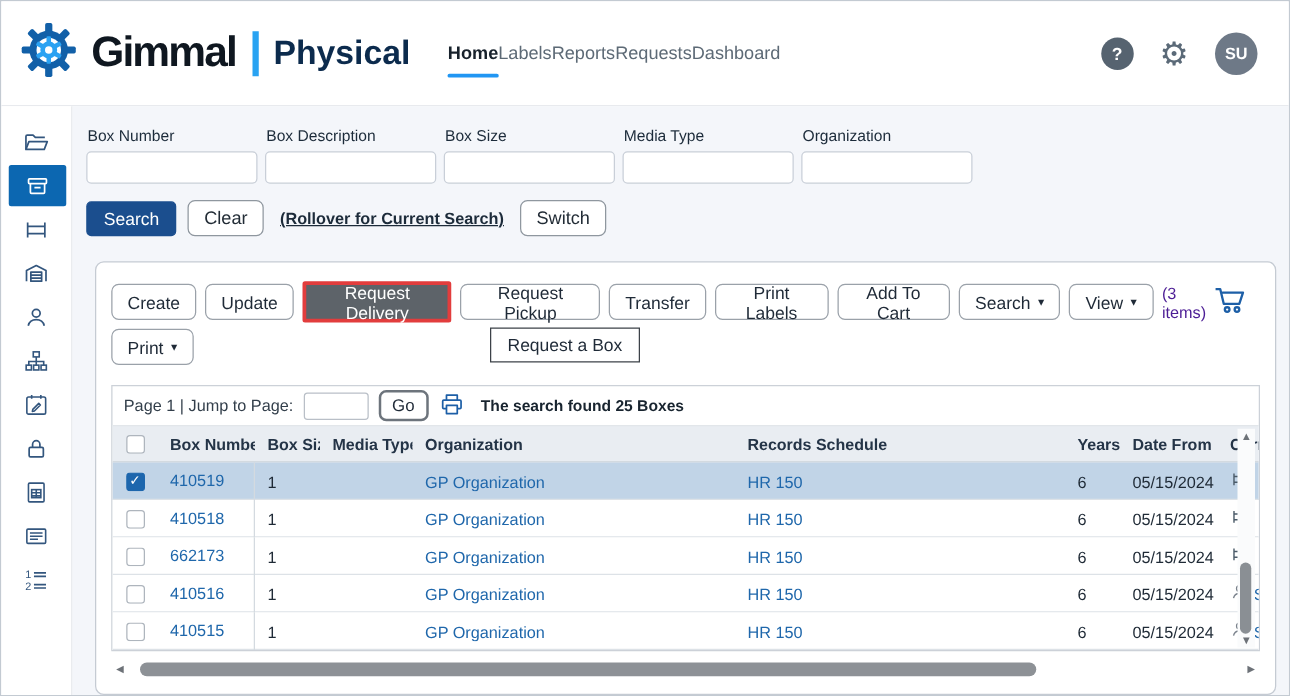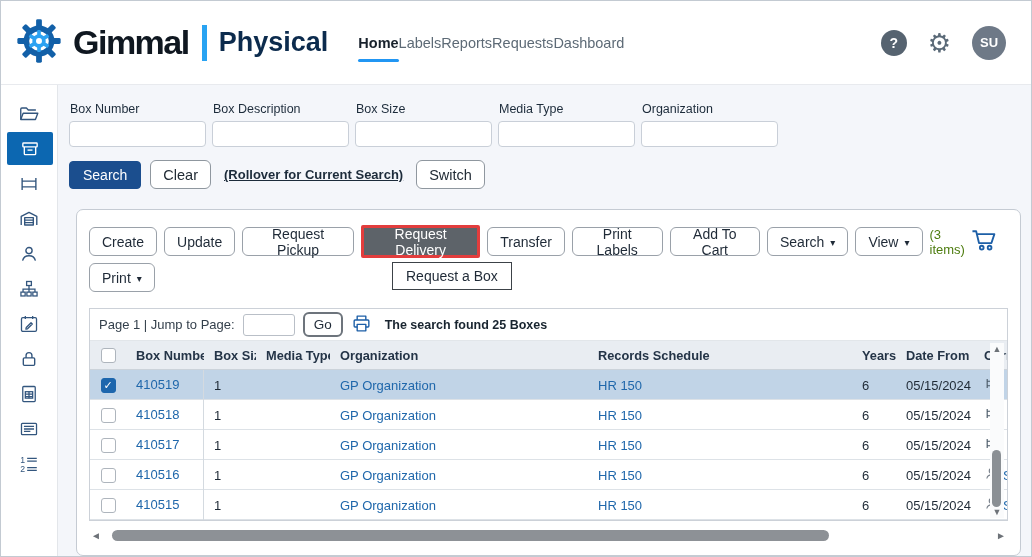--- a/index.html
+++ b/index.html
@@ -42,21 +42,21 @@
   .rollover { font-size:13px; font-weight:700; text-decoration:underline; color:#1c2b3a; margin:0 4px; cursor:pointer; }
 
   
   .card { margin:20px 0 0 7px; width:945px; background:#fff; border:1px solid #c5cbd3; border-radius:7px; padding:15px 12px 12px 12px; position:relative; }
   .toolbar { position:relative; }
   .toolbar-row { display:flex; align-items:center; gap:7px; }
   .toolbar-row2 { margin-top:5px; }
   .tbtn { background:#fff; border:1px solid #9aa1a9; border-radius:6px; height:29px; padding:0 12px; font-size:14px; color:#1f2a37; font-family:inherit; display:flex; align-items:center; gap:6px; cursor:pointer; }
   .tbtn.highlight { background:#5d6369; color:#fff; border:3px solid #e23d3d; border-radius:2px; height:33px; padding:0 10px; }
   .caret { font-size:10px; color:inherit; margin-top:1px; }
-  .cart-group { margin-left:auto; display:flex; align-items:center; gap:0; padding-right:8px; font-size:13px; color:#4d7c0f;justify-content:space-between; }
+  .cart-group { margin-left:auto; display:flex; align-items:center; gap:0; padding-right:8px; font-size:13px; color:#4c1d95;justify-content:space-between; }
   .tooltip { position:absolute; left:303px; top:37px; background:#fff; border:1px solid #3c4248; padding:5px 13px; font-size:14px; color:#1f2a37; z-index:5; white-space:nowrap; }
 
   
   .table-wrap { margin-top:16px; border:1px solid #ccd1d8; position:relative; overflow:hidden; background:#fff; }
   .pagebar { height:31px; display:flex; align-items:center; gap:8px; padding:0 9px; font-size:13px; color:#333f4b; }
   .jump-input { width:52px; height:22px; border:1px solid #b9bfc7; border-radius:3px; font-family:inherit; font-size:13px; padding:0 5px; }
   .go-btn { height:25px; padding:0 9px; border:2px solid #6d747c; border-radius:6px; background:#fff; font-size:13.5px; font-family:inherit; color:#1f2a37; cursor:pointer; }
   .result { font-weight:700; font-size:12.5px; color:#18242f; margin-left:5px; }
   .grid-row { display:grid; grid-template-columns:36px 78px 52px 74px 258px 262px 48px 80px 70px; align-items:center; height:30px; font-size:13px; color:#1f2a36; }
   .thead { background:#e9edf2; font-weight:700; color:#243447; font-size:12.8px; border-top:1px solid #e2e6ea; border-bottom:1px solid #ccd3da; }
@@ -262,22 +262,22 @@
         <button class="btn">Clear</button>
         <span class="rollover">(Rollover for Current Search)</span>
         <button class="btn">Switch</button>
       </div>
 
       <div class="card">
         <div class="toolbar">
           <div class="toolbar-row">
             <button class="tbtn">Create</button>
             <button class="tbtn">Update</button>
+            <button class="tbtn highlight">Request Delivery</button>
             <button class="tbtn">Request Pickup</button>
-            <button class="tbtn highlight">Request Delivery</button>
             <button class="tbtn">Transfer</button>
             <button class="tbtn">Print Labels</button>
             <button class="tbtn">Add To Cart</button>
             <button class="tbtn">
                 <span>Search</span>
                 <span class="caret">▾</span>
               </button>
             <button class="tbtn">
                 <span>View</span>
                 <span class="caret">▾</span>
@@ -367,21 +367,21 @@
                       <path d="M4.5 5.5v13M19.5 5.5v13M4.5 8.8h15M4.5 15.2h15"></path>
                     </svg></span>
       <span class="loc-text link"></span>
     </div>
   </div>
 
   <div class="grid-row trow">
     <div class="cell cb-cell">
                   <div class="checkbox row-cb"></div>
                 </div>
-    <div class="cell c-boxnum link">410517</div>
+    <div class="cell c-boxnum link">662173</div>
     <div class="cell">1</div>
     <div class="cell"></div>
     <div class="cell link">GP Organization</div>
     <div class="cell link">HR 150</div>
     <div class="cell years">6</div>
     <div class="cell date">05/15/2024</div>
     <div class="cell loc">
       <span class="loc-icon"><svg width="17" height="17" viewBox="0 0 24 24" fill="none" stroke="#4a5a68" stroke-width="1.6">
                       <path d="M4.5 5.5v13M19.5 5.5v13M4.5 8.8h15M4.5 15.2h15"></path>
                     </svg></span>

